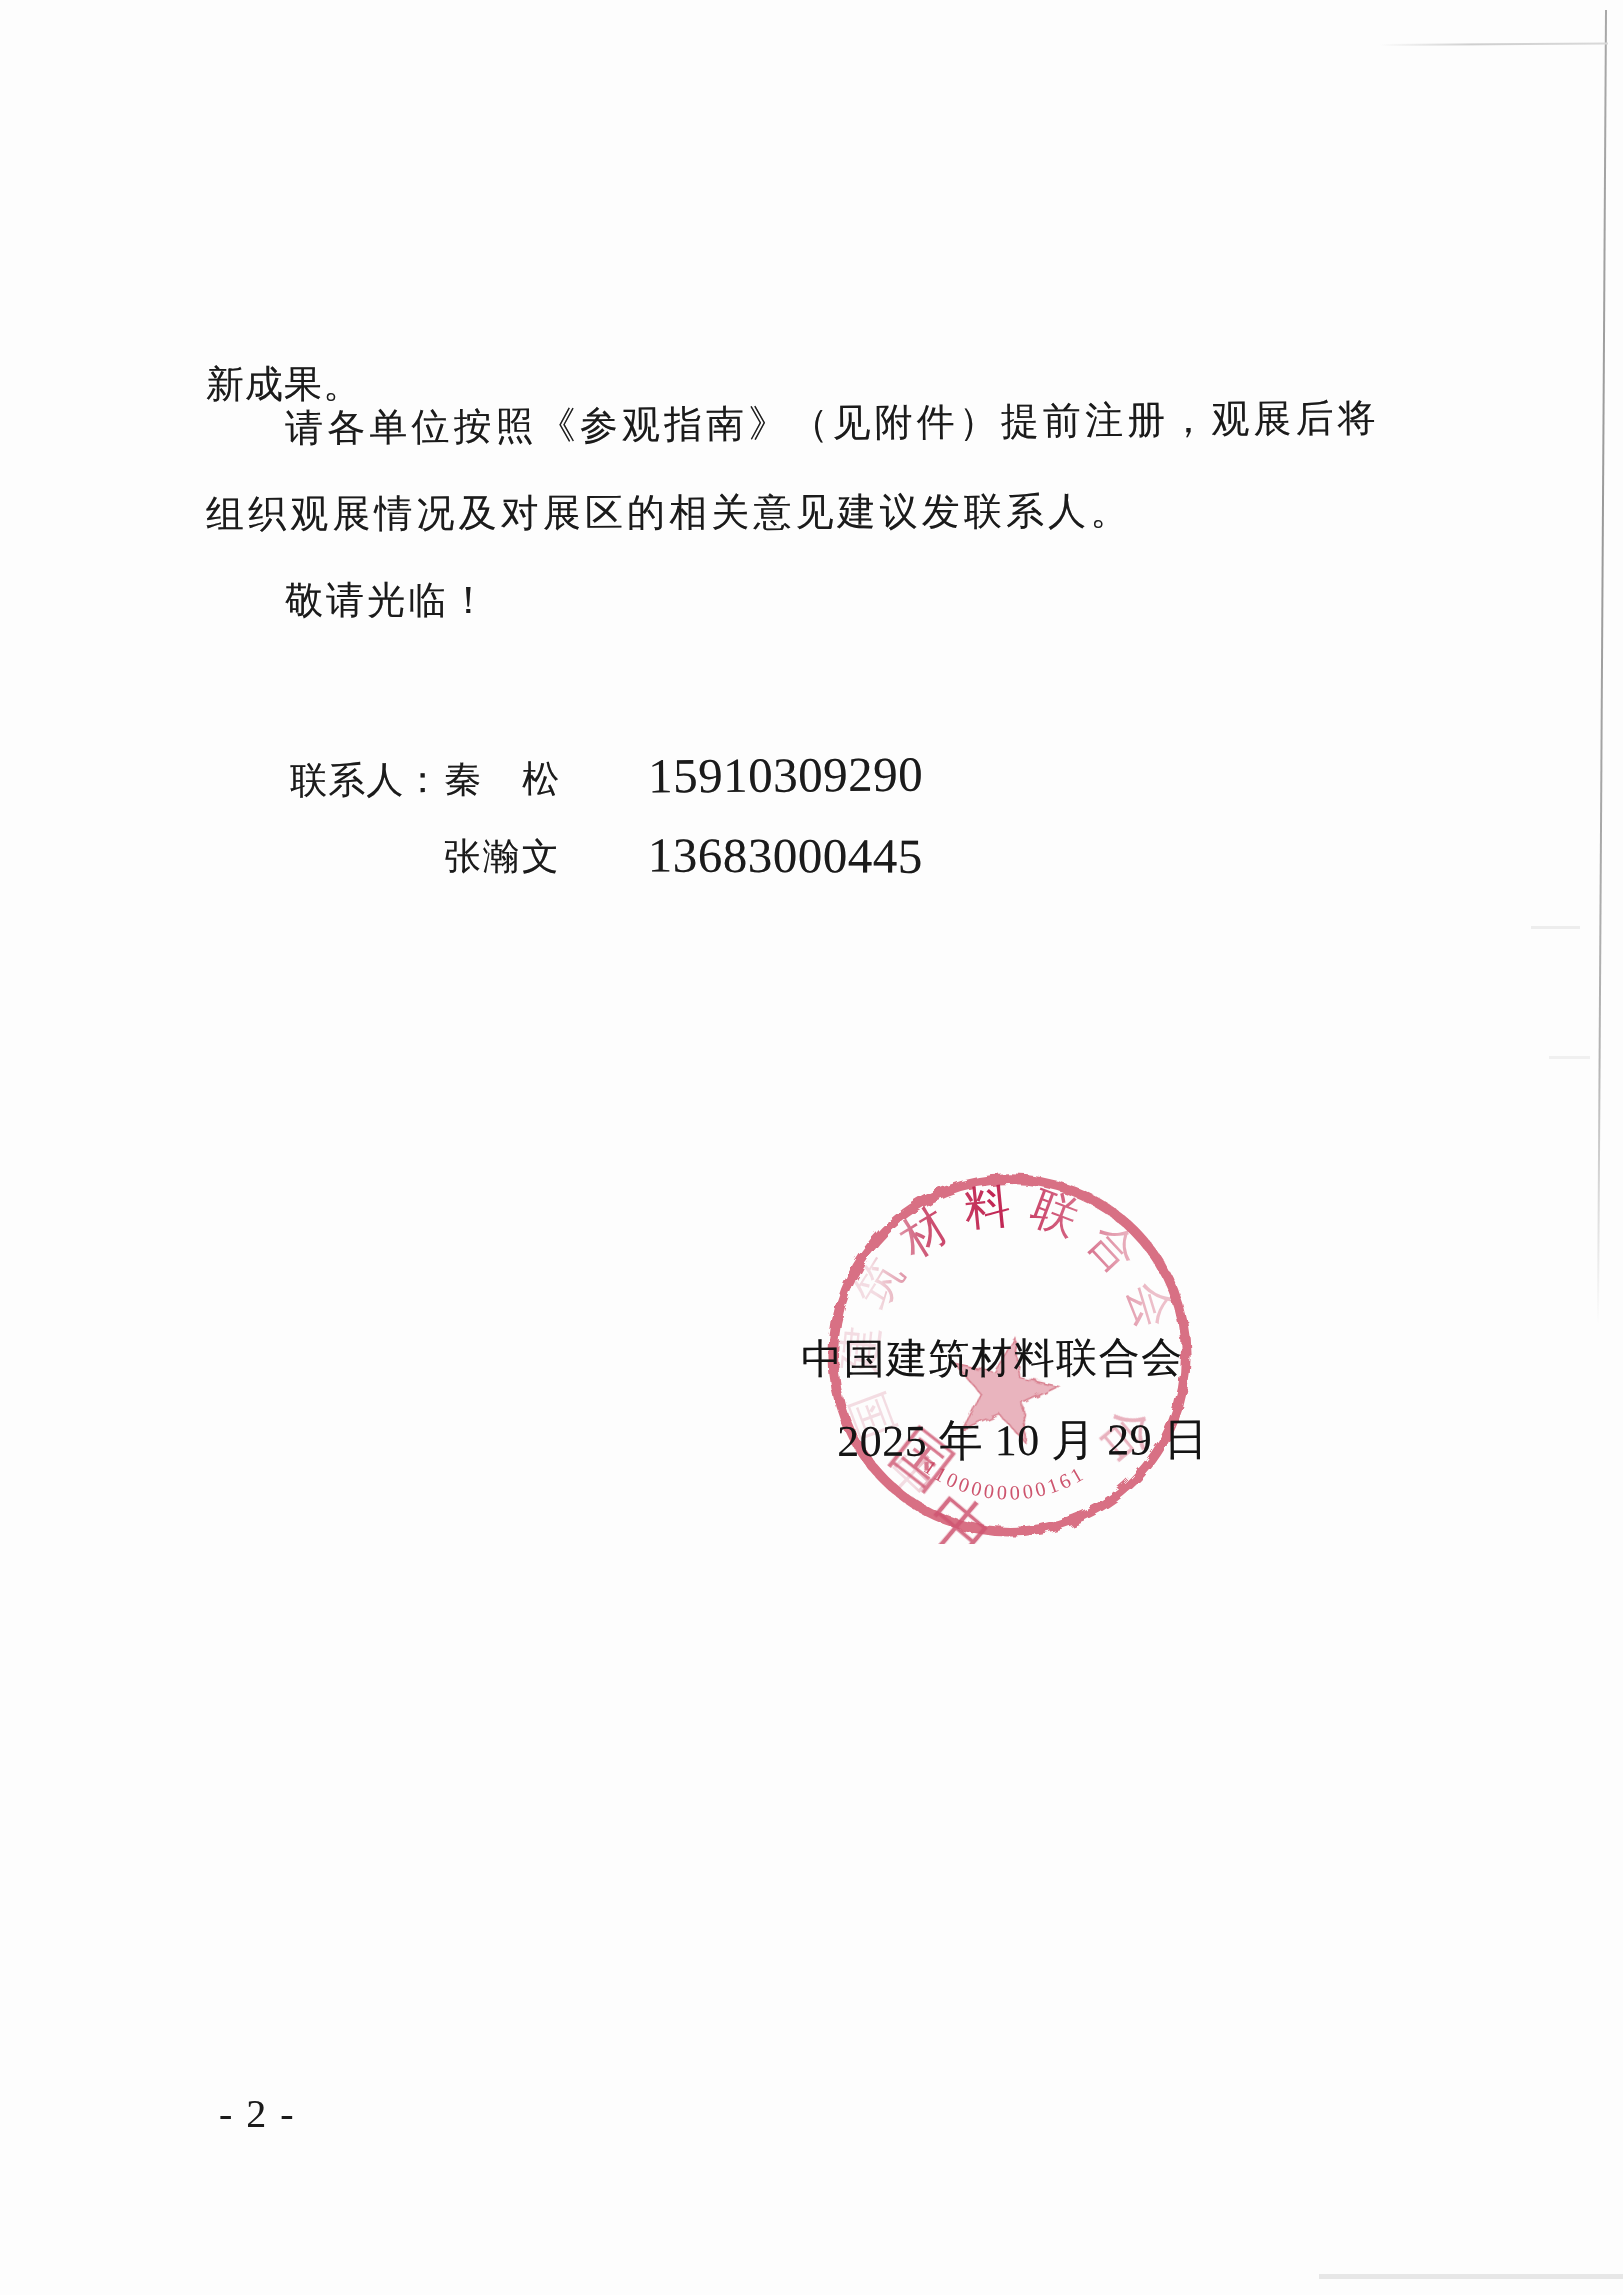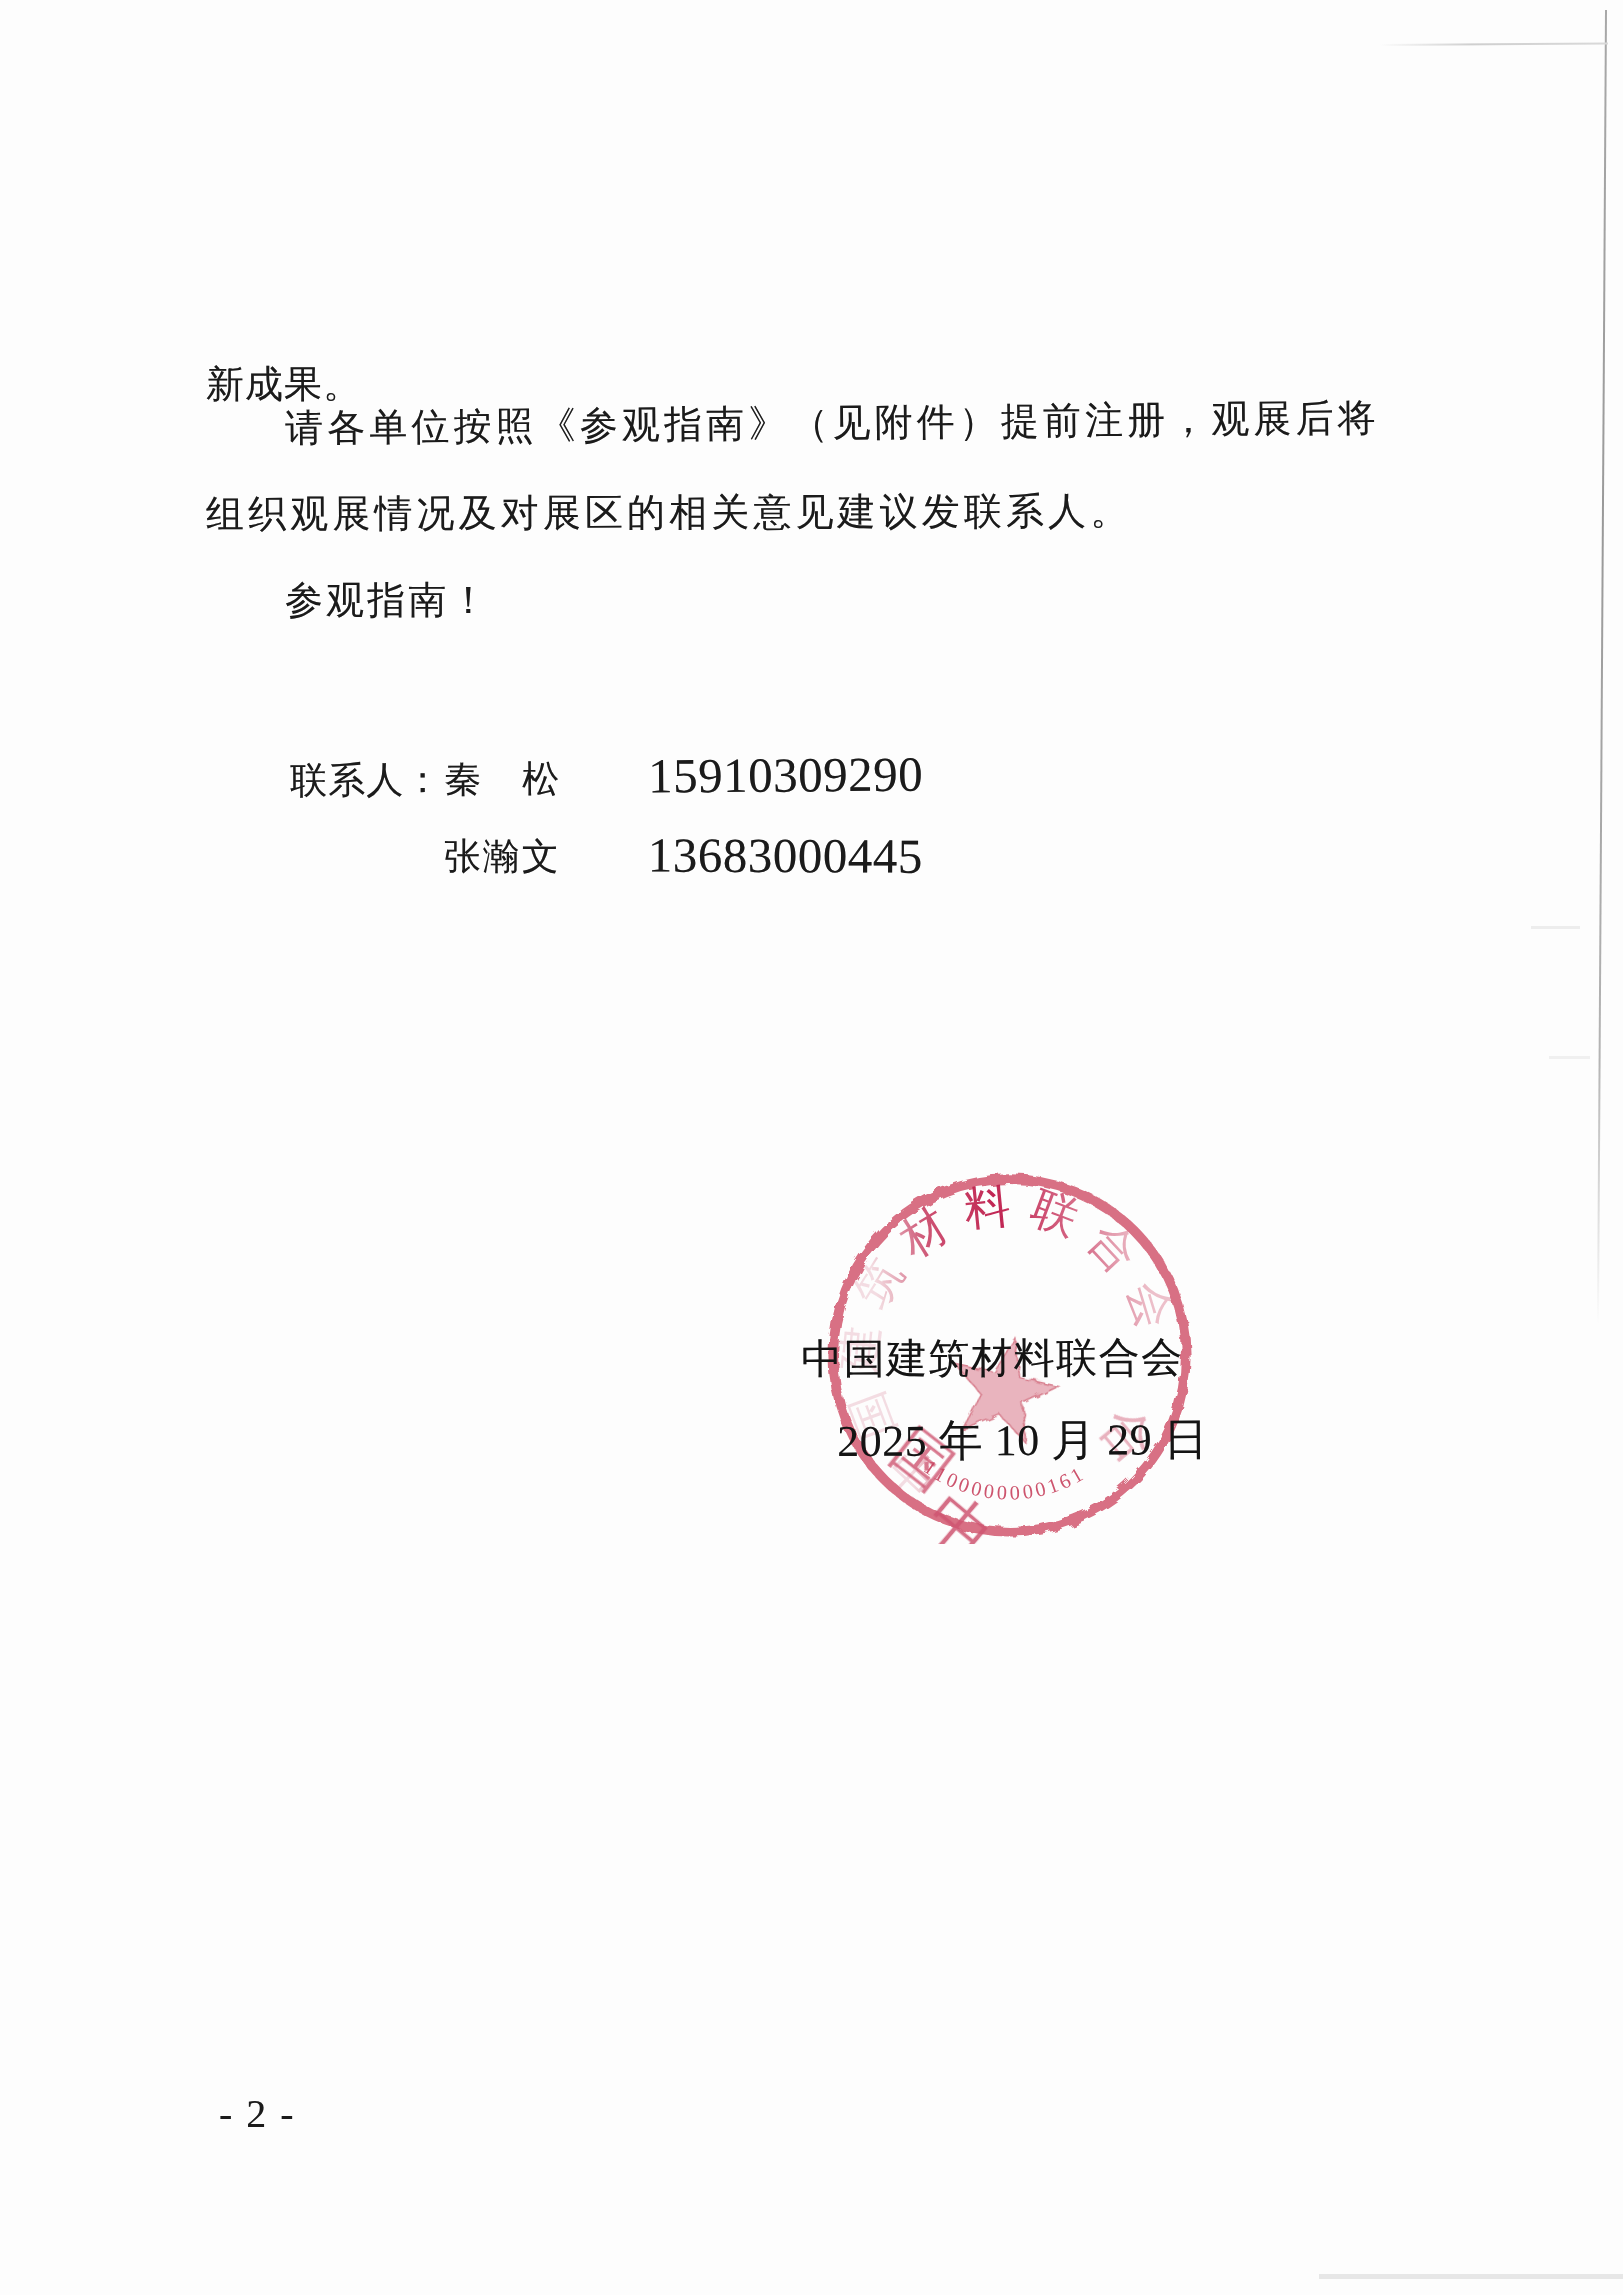--- a/index.html
+++ b/index.html
@@ -59,21 +59,21 @@
 
   <div class="artifact art-vline"></div>
   <div class="artifact art-hline-top"></div>
   <div class="artifact art-smudge-bottom"></div>
   <div class="artifact art-smudge-mid1"></div>
   <div class="artifact art-smudge-mid2"></div>
 
   <div class="txt t-body line1">新成果。</div>
   <div class="txt t-body line2">请各单位按照《参观指南》（见附件）提前注册，观展后将</div>
   <div class="txt t-body line3">组织观展情况及对展区的相关意见建议发联系人。</div>
-  <div class="txt t-body line4">参观指南！</div>
+  <div class="txt t-body line4">敬请光临！</div>
 
   <div class="contact-line contact-line1">
     <span class="txt label">联系人：</span>
     <span class="txt name">秦　松</span>
     <span class="txt phone">15910309290</span>
   </div>
   <div class="contact-line contact-line2">
     <span class="txt name">张瀚文</span>
     <span class="txt phone">13683000445</span>
   </div>

